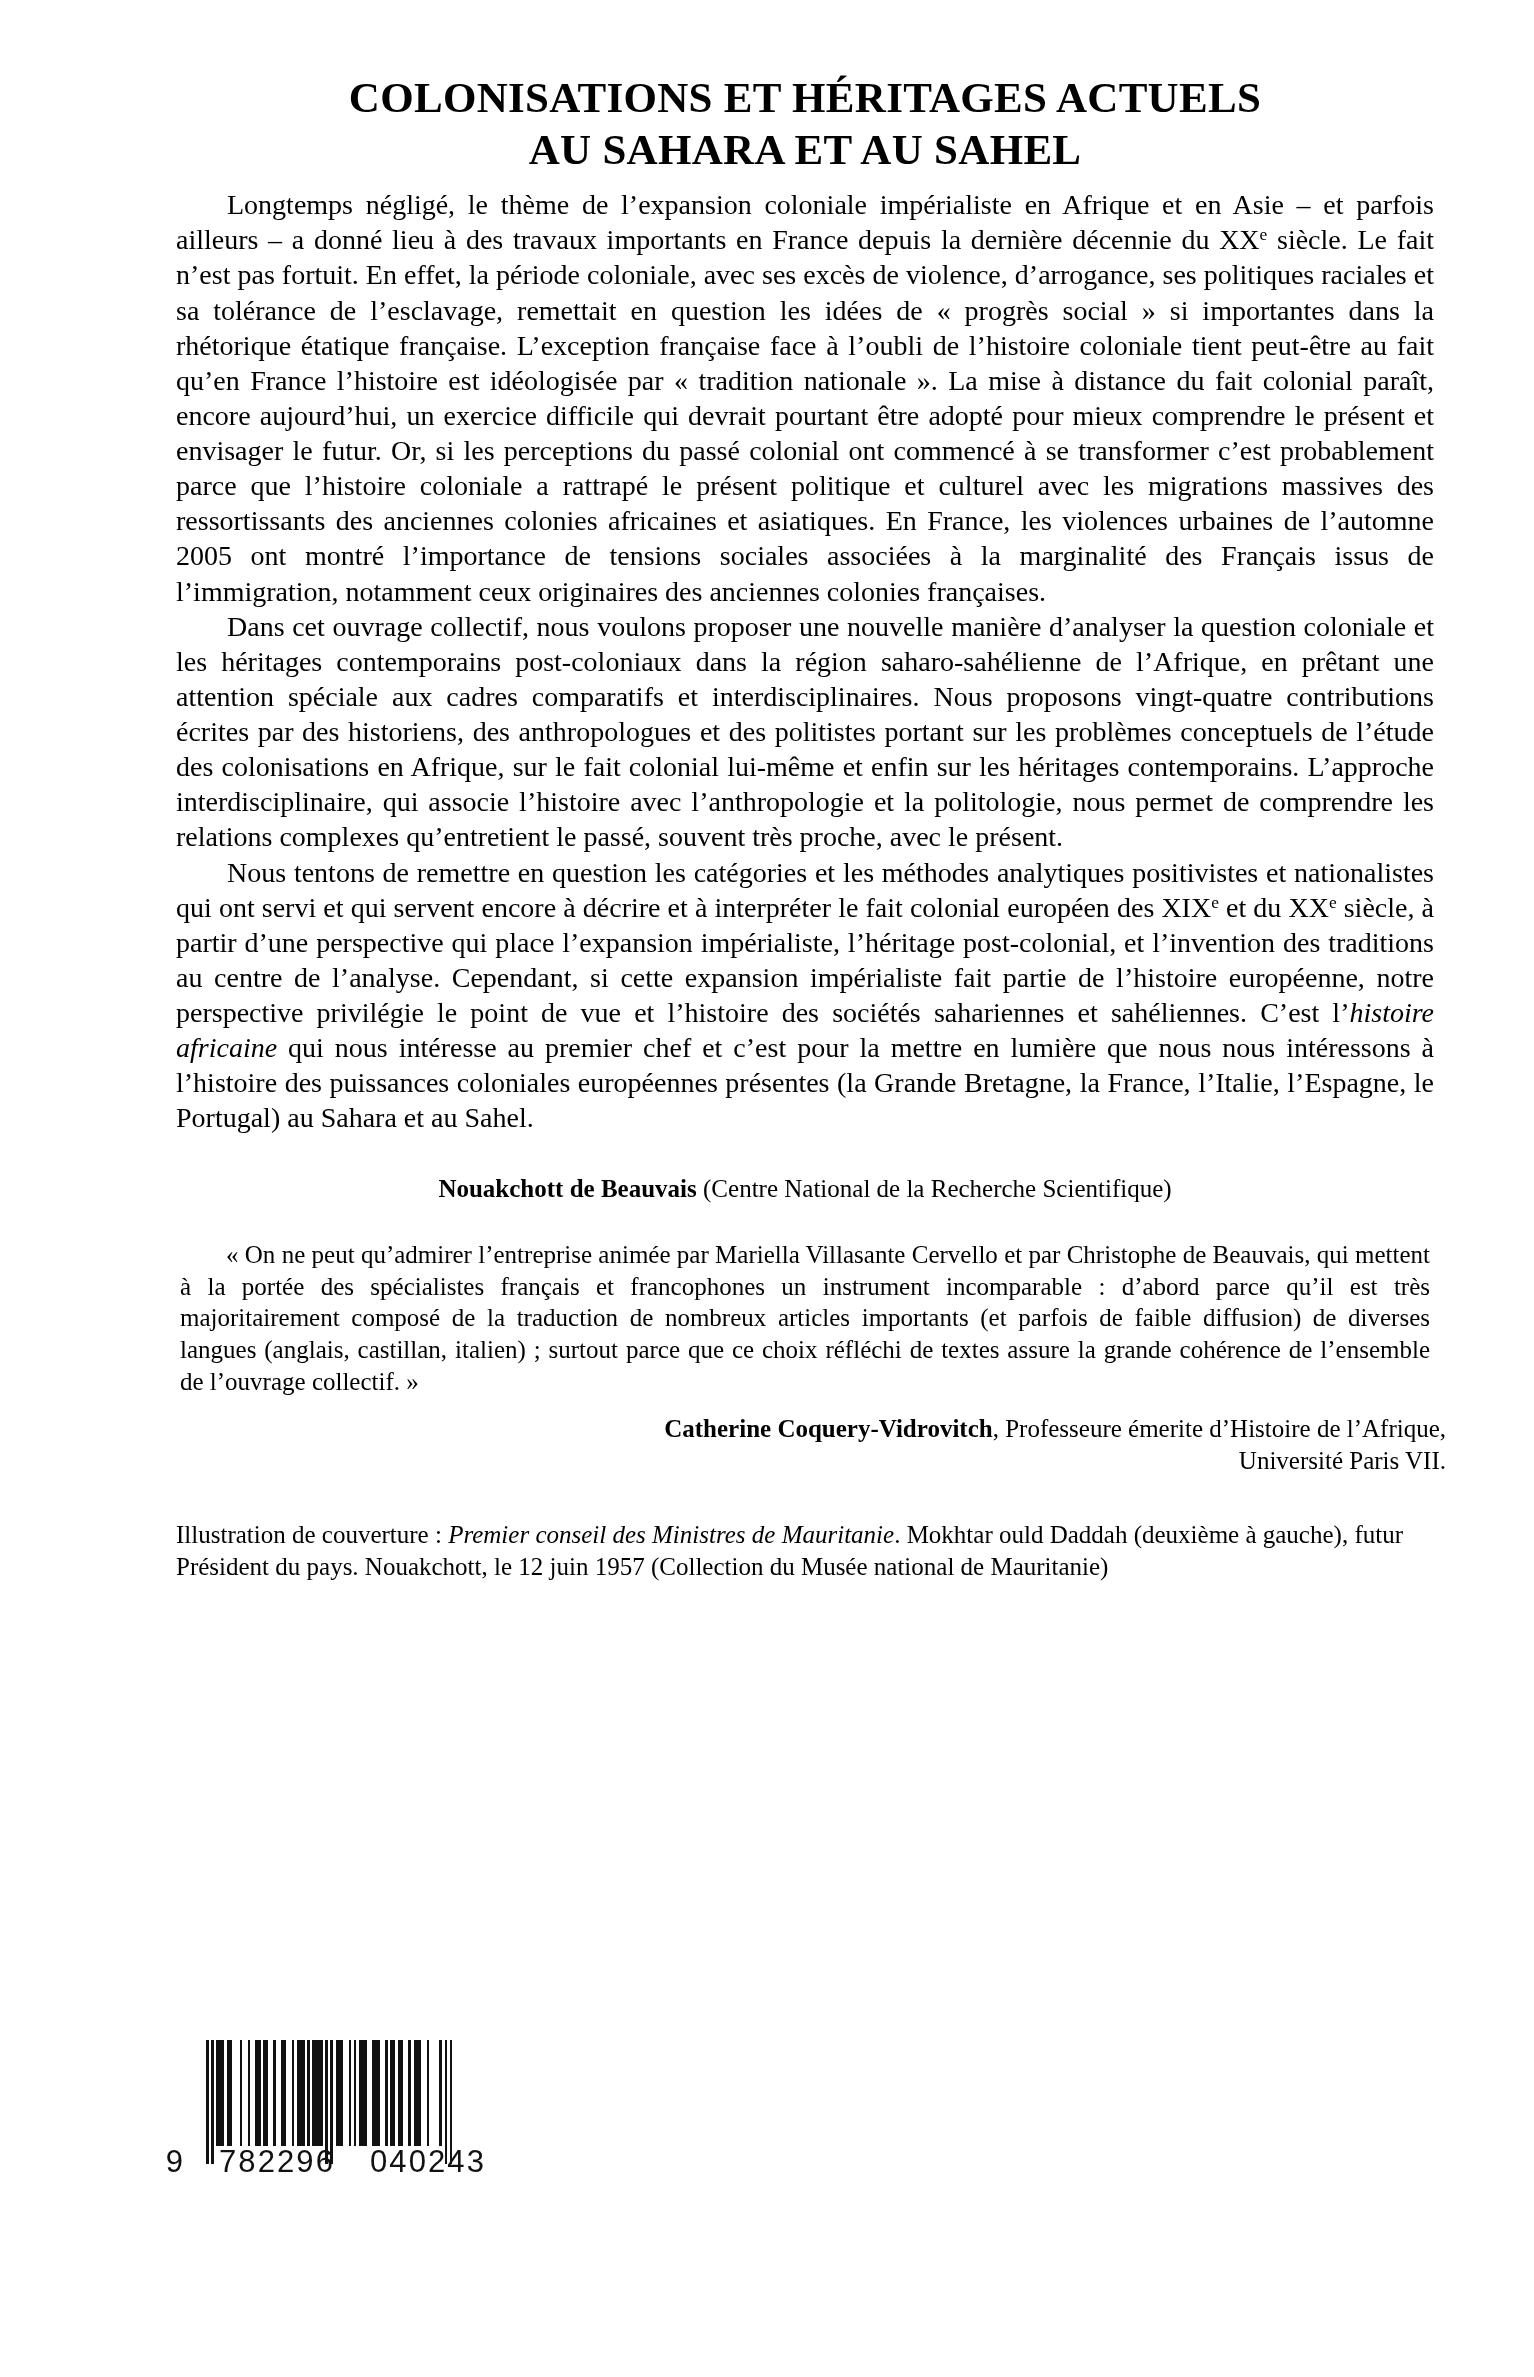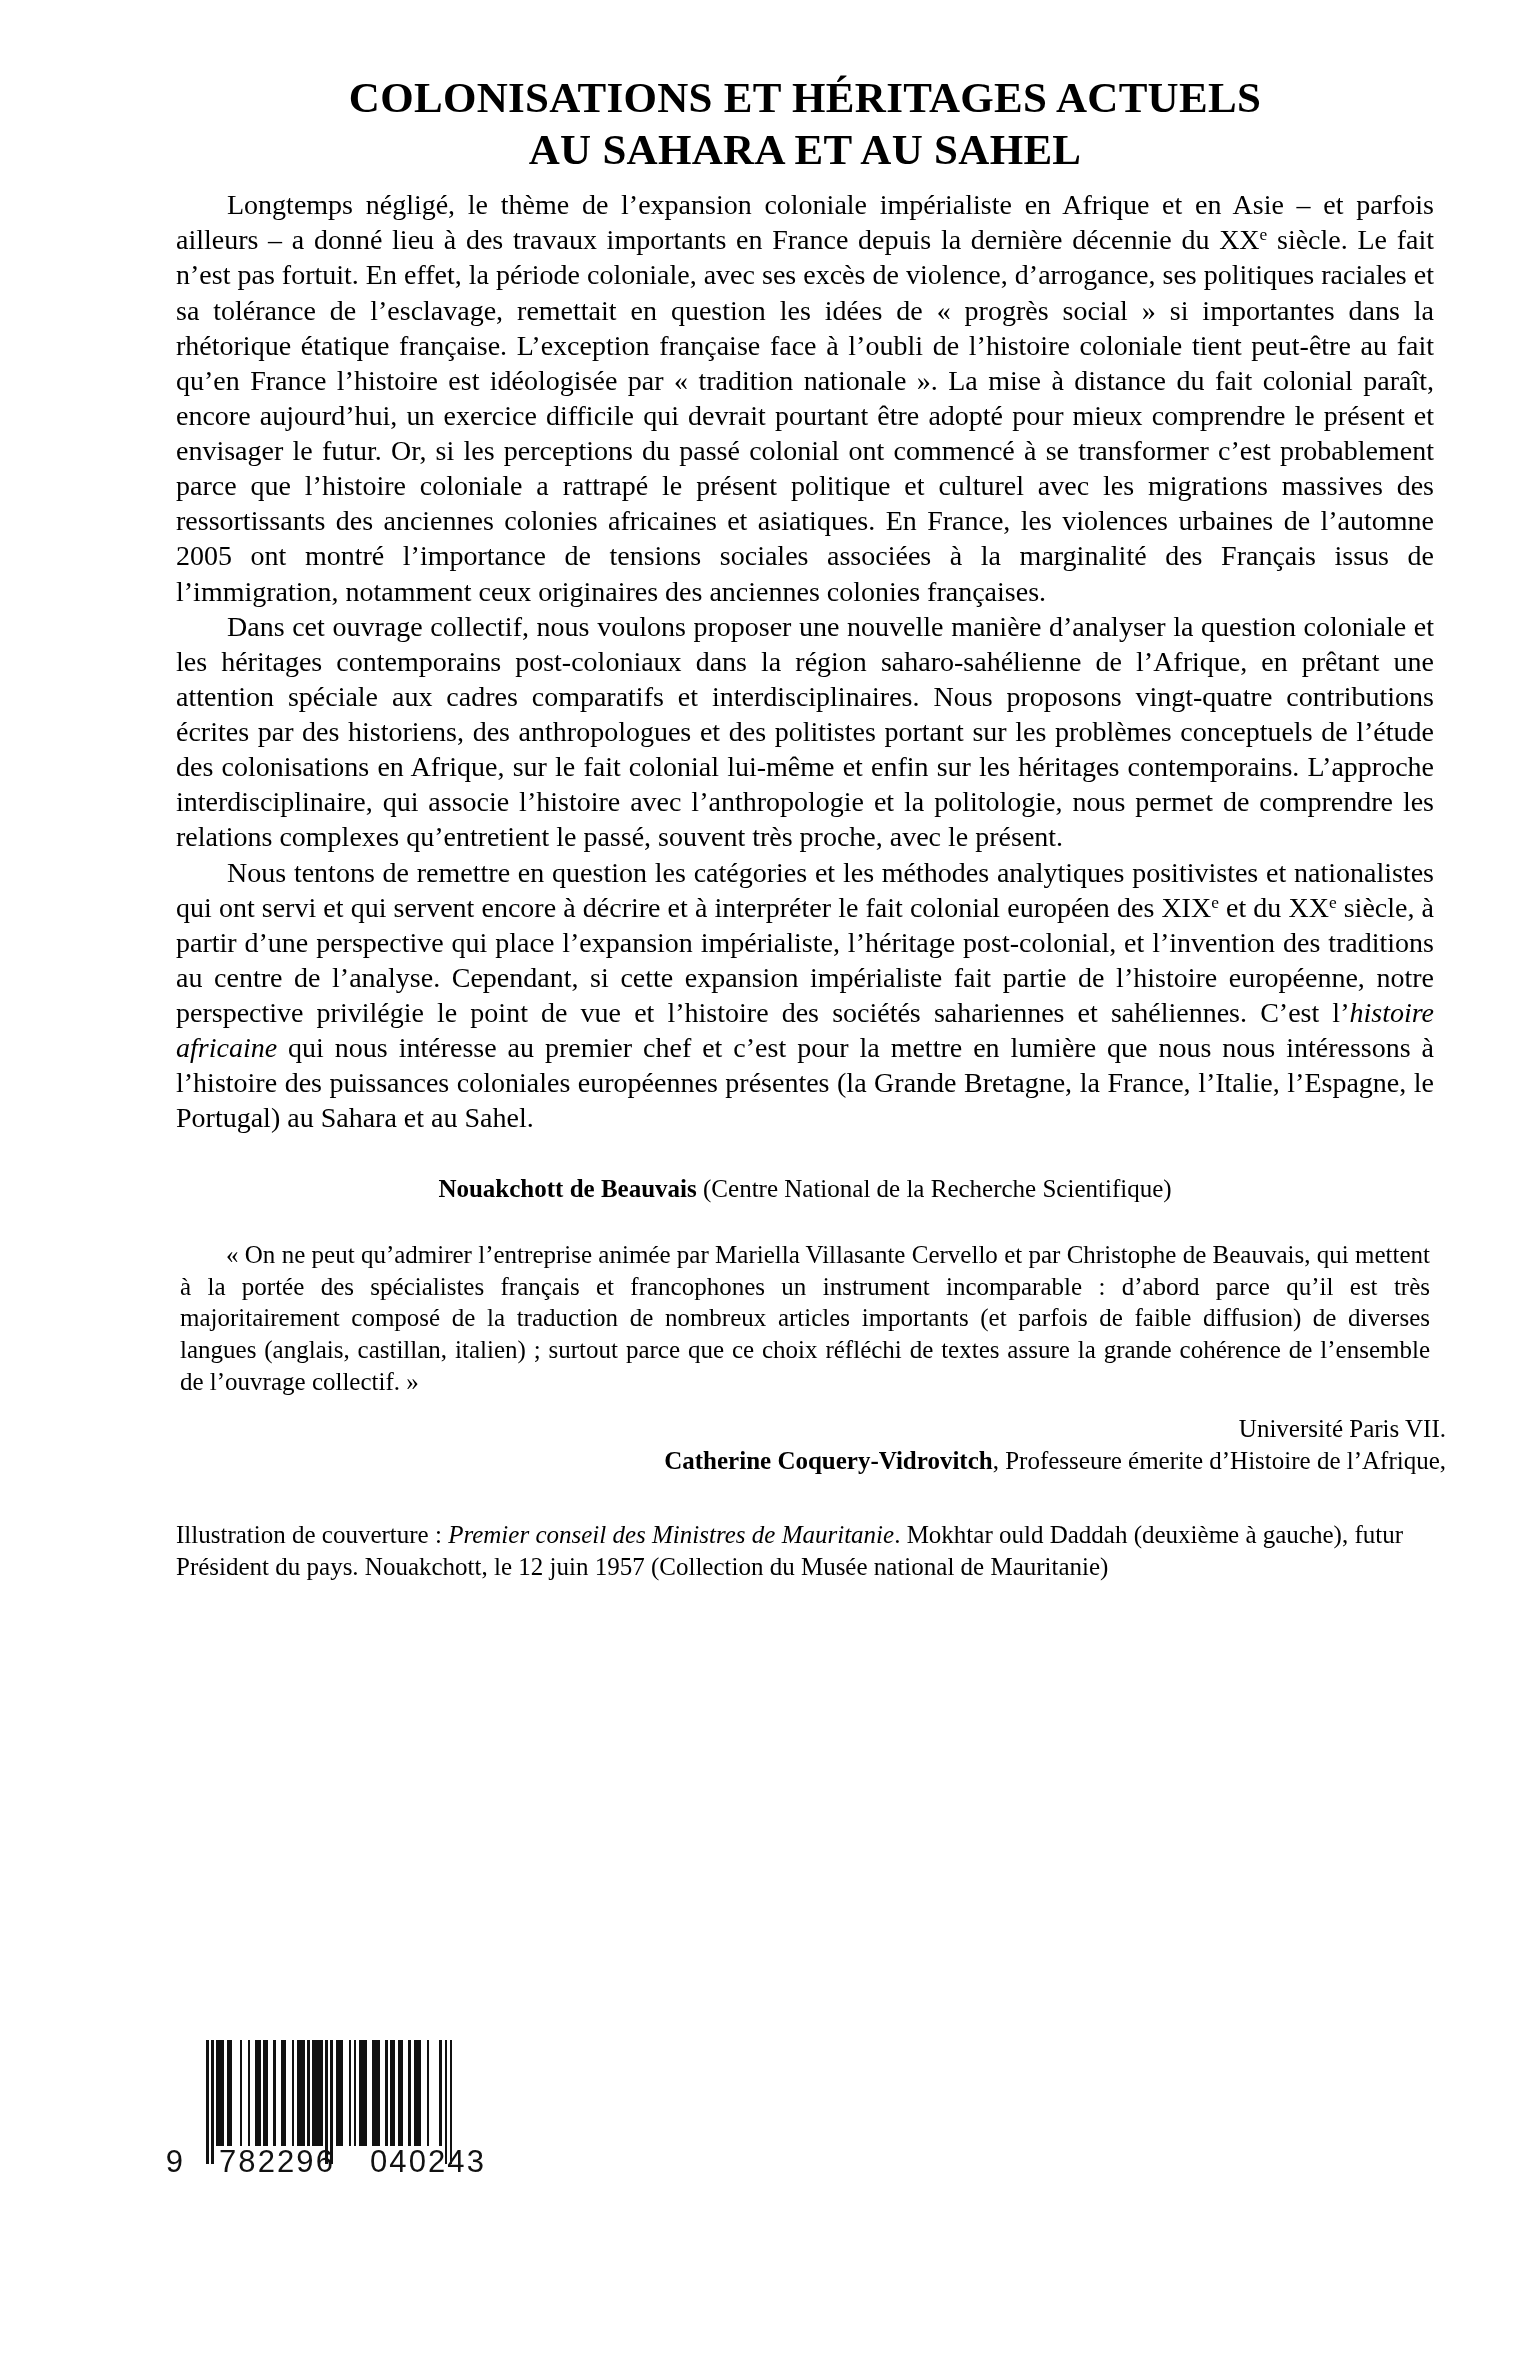--- a/index.html
+++ b/index.html
@@ -190,22 +190,22 @@
       <p><span>Nous tentons de remettre en question les catégories et les méthodes analytiques positivistes et nationalistes qui ont servi et qui servent encore à décrire et à interpréter le fait colonial européen des XIX</span><sup class="ord">e</sup><span> et du XX</span><sup class="ord">e</sup><span> siècle, à partir d’une perspective qui place l’expansion impérialiste, l’héritage post-colonial, et l’invention des traditions au centre de l’analyse. Cependant, si cette expansion impérialiste fait partie de l’histoire européenne, notre perspective privilégie le point de vue et l’histoire des sociétés sahariennes et sahéliennes. C’est l’</span><i>histoire africaine</i><span> qui nous intéresse au premier chef et c’est pour la mettre en lumière que nous nous intéressons à l’histoire des puissances coloniales européennes présentes (la Grande Bretagne, la France, l’Italie, l’Espagne, le Portugal) au Sahara et au Sahel.</span></p>
     </div>
 
     <div class="editors">
       <span class="ed-line"><b>Nouakchott de Beauvais</b><span> (Centre National de la Recherche Scientifique)</span></span>
     </div>
 
     <div class="quote">
       <p>« On ne peut qu’admirer l’entreprise animée par Mariella Villasante Cervello et par Christophe de Beauvais, qui mettent à la portée des spécialistes français et francophones un instrument incomparable : d’abord parce qu’il est très majoritairement composé de la traduction de nombreux articles importants (et parfois de faible diffusion) de diverses langues (anglais, castillan, italien) ; surtout parce que ce choix réfléchi de textes assure la grande cohérence de l’ensemble de l’ouvrage collectif. »</p>
       <div class="attribution">
+        <span class="at-line"><b>Catherine Coquery-Vidrovitch</b><span>, Professeure émerite d’Histoire de l’Afrique,</span></span>
         <span class="at-line">Université Paris VII.</span>
-        <span class="at-line"><b>Catherine Coquery-Vidrovitch</b><span>, Professeure émerite d’Histoire de l’Afrique,</span></span>
       </div>
     </div>
 
     <div class="credit">
       <p><span>Illustration de couverture : </span><i>Premier conseil des Ministres de Mauritanie</i><span>. Mokhtar ould Daddah (deuxième à gauche), futur Président du pays. Nouakchott, le 12 juin 1957 (Collection du Musée national de Mauritanie)</span></p>
     </div>
 
   </div>
 
   <div class="bottom">

